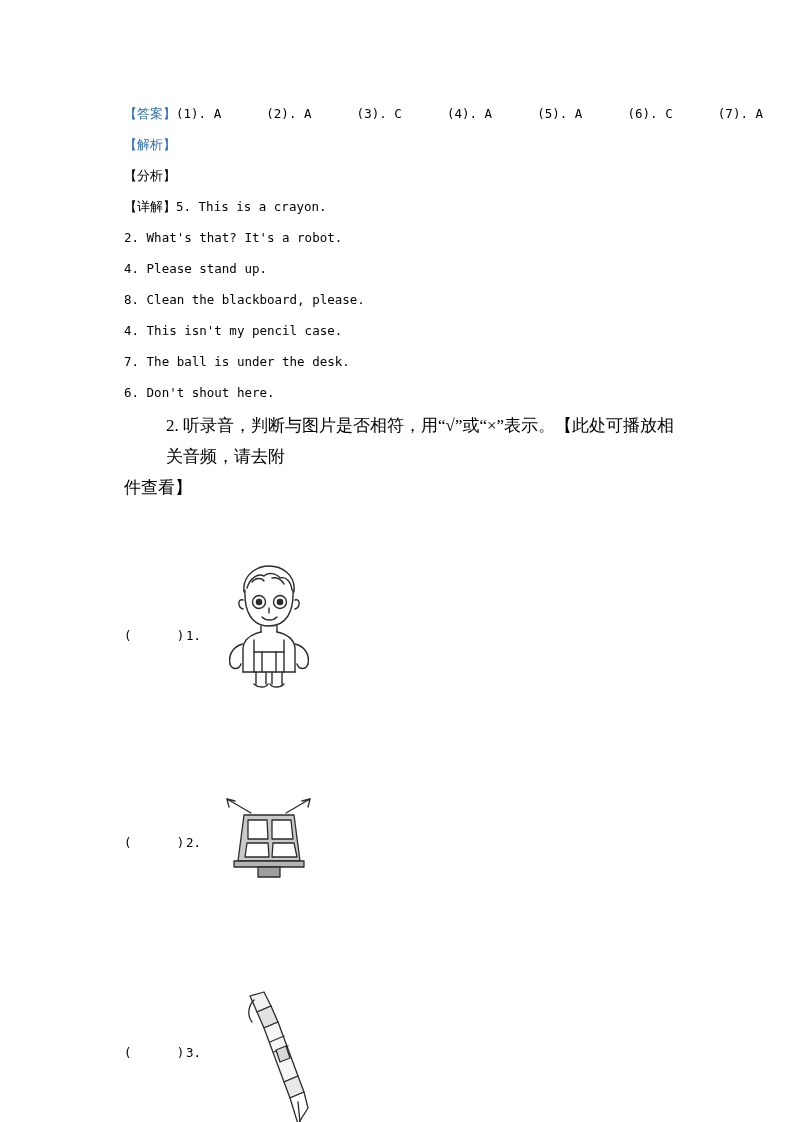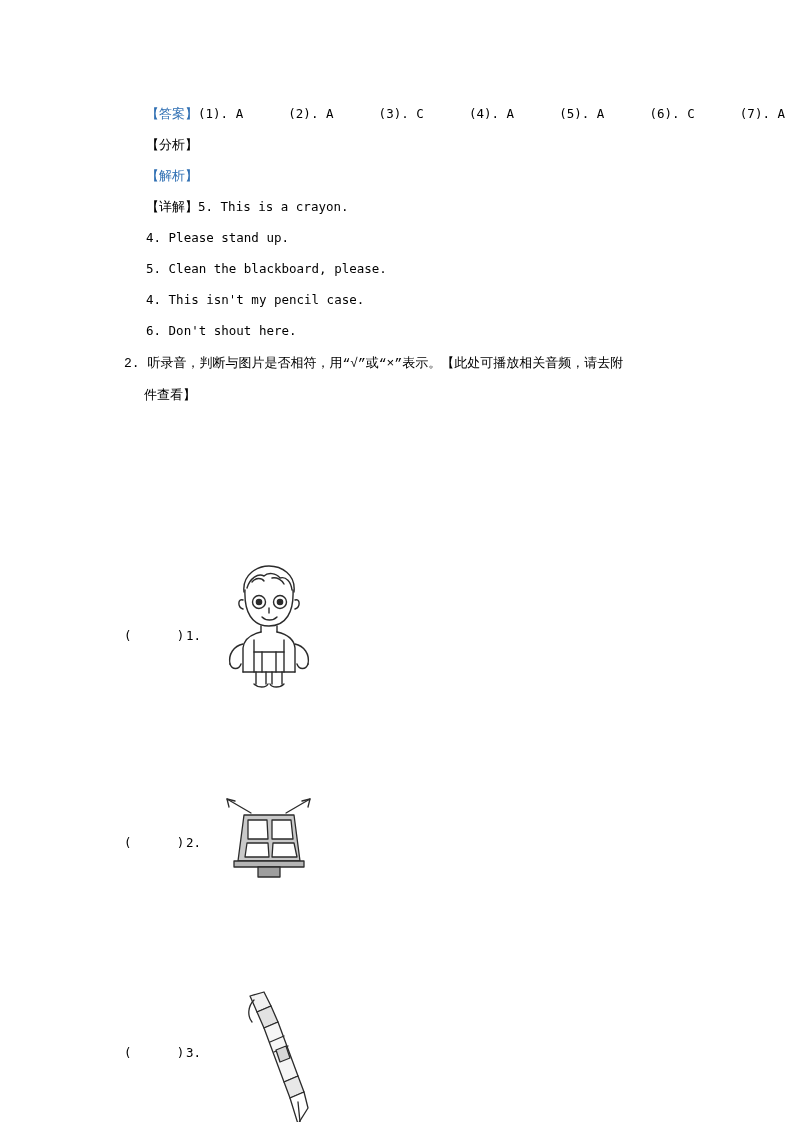--- a/index.html
+++ b/index.html
@@ -27,43 +27,42 @@
     top: 98px;
     width: 560px;
   }
   .line {
     font-family: "DejaVu Sans Mono", monospace;
     font-size: 12.5px;
     line-height: 31px;
     white-space: pre;
     letter-spacing: 0px;
     color: #000;
-    margin-left: 22px;
   }
   .blue {
     color: #2f6fb3;
   }
   .cn {
     font-family: "DejaVu Sans", sans-serif;
     font-size: 13px;
   }
   .mono {
     font-family: "DejaVu Sans Mono", monospace;
   }
   .q2-block {
     margin-top: 2px;
-    font-family: Liberation Mono, monospace;
-    font-size: 13px;
+    font-family: Liberation Serif, serif;
+    font-size: 17px;
     line-height: 31px;
+    margin-left: 42px;
   }
   .q2-line2 {
     font-family: Liberation Sans, sans-serif;
-    font-size: 13px;
+    font-size: 17px;
     line-height: 31px;
-    margin-left: 20px;
   }
 
   
   .pic-list {
     position: absolute;
     left: 124px;
     top: 560px;
     width: 560px;
   }
   .pic-item {
@@ -113,29 +112,31 @@
 </head>
 <body>
 
 <div class="page">
 
   <div class="content">
 
     <div class="line"><span class="blue cn">【答案】</span><span class="mono">(1). A      (2). A      (3). C      (4). A      (5). A      (6). C      (7). A</span></div>
 
 
+    <div class="line"><span class="blue cn">【解析】</span></div>
+
     <div class="line"><span class="cn">【分析】</span></div>
 
-    <div class="line"><span class="blue cn">【解析】</span></div>
-
     <div class="line"><span class="cn">【详解】</span><span class="mono">5. This is a crayon.</span></div>
 
+    <div class="line">2. What's that? It's a robot.</div>
     <div class="line">4. Please stand up.</div>
-    <div class="line">5. Clean the blackboard, please.</div>
+    <div class="line">8. Clean the blackboard, please.</div>
     <div class="line">4. This isn't my pencil case.</div>
+    <div class="line">7. The ball is under the desk.</div>
     <div class="line">6. Don't shout here.</div>
 
     <div class="q2-block">2. 听录音，判断与图片是否相符，用“√”或“×”表示。【此处可播放相关音频，请去附</div>
     <div class="q2-line2">件查看】</div>
 
   </div>
 
   <div class="pic-list">
 
     <div class="pic-item" id="item1">

